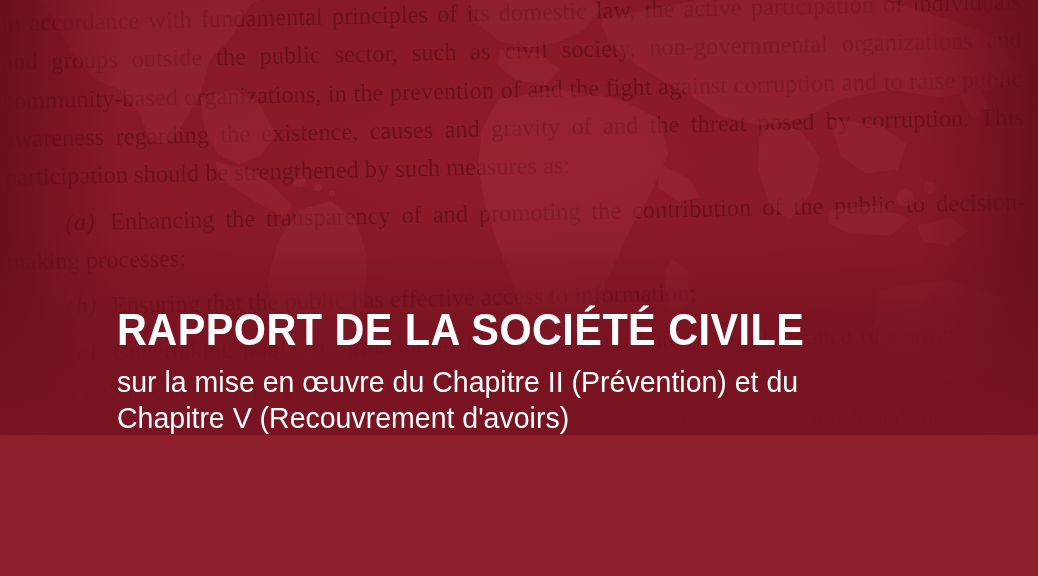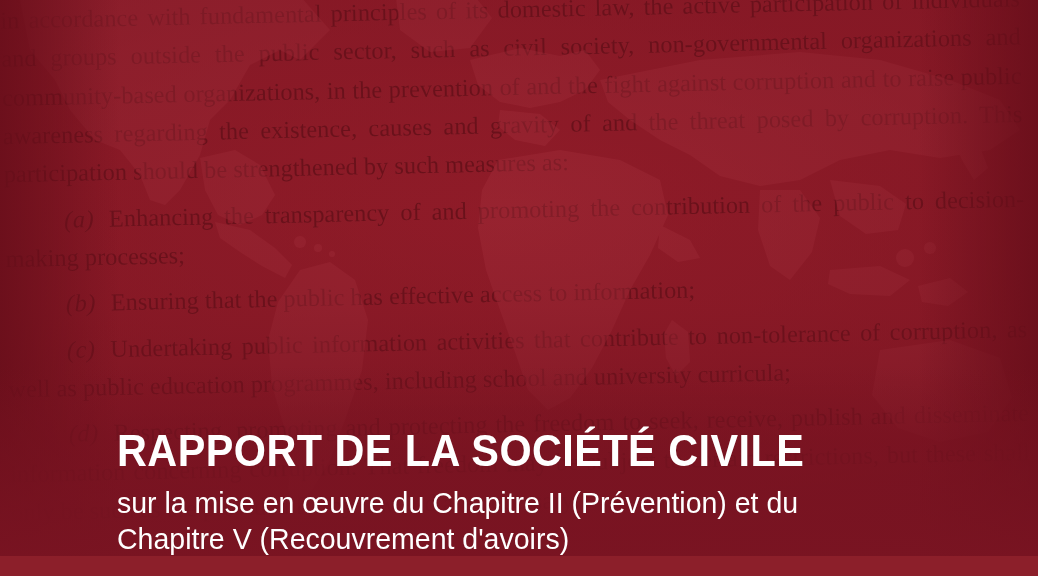--- a/index.html
+++ b/index.html
@@ -3,21 +3,21 @@
 <meta charset="utf-8">
 <style>
   html, body {
     margin: 0;
     padding: 0;
     background: #8c1f2a;
   }
   #page {
     position: relative;
     width: 1038px;
-    height: 556px;
+    height: 435px;
     overflow: hidden;
     background: #8b1d28;
     font-family: "Liberation Sans", sans-serif;
   }
 
   
   .doc-layer {
     position: absolute;
     inset: 0;
     padding: 0;

